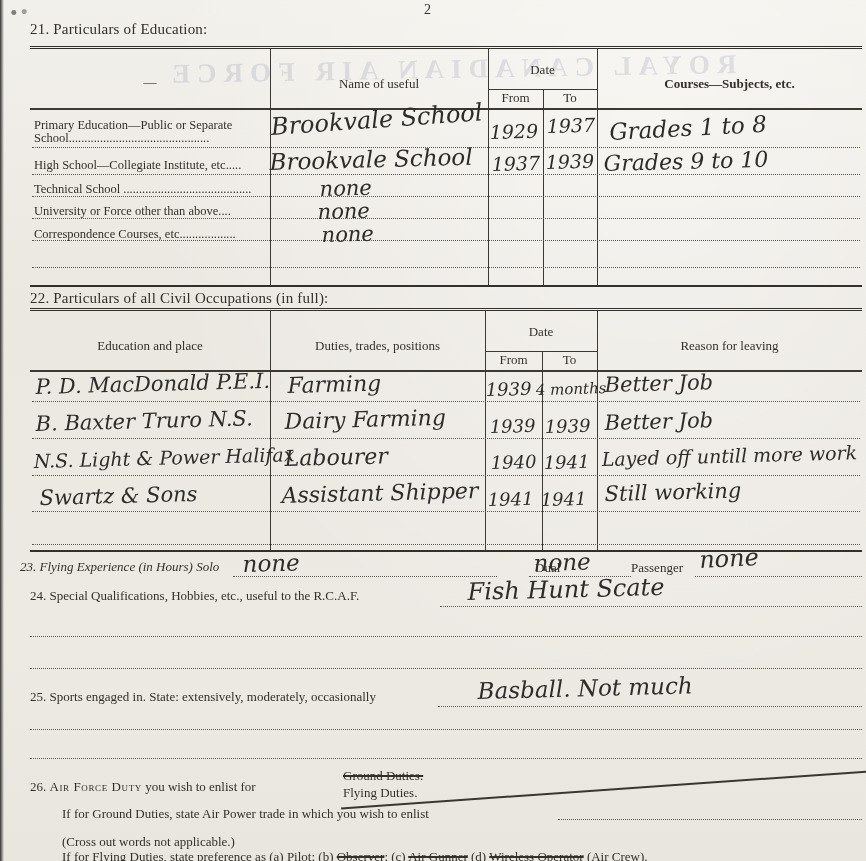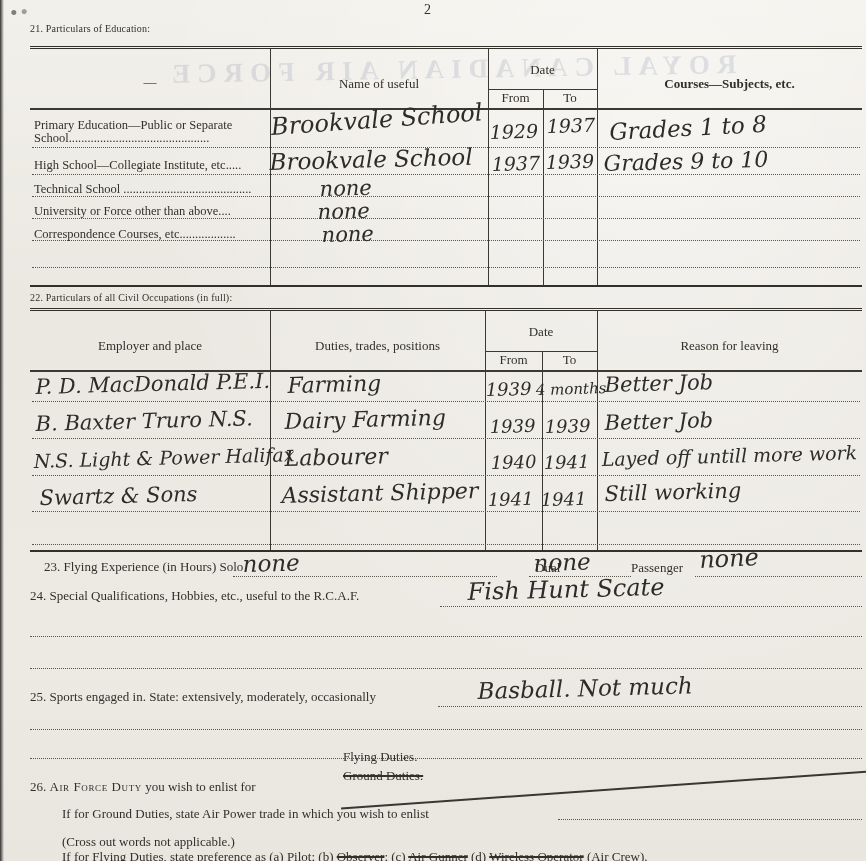--- a/index.html
+++ b/index.html
@@ -3,21 +3,21 @@
 <meta charset="utf-8">
 <style>
   html,body{margin:0;padding:0;background:#d8d5cf;}
   .page{position:relative;width:866px;height:861px;overflow:hidden;
     background:
       radial-gradient(ellipse at 75% 15%, rgba(255,255,255,0.45), rgba(255,255,255,0) 55%),
       linear-gradient(180deg,#f2f0ea 0%,#ebe8e2 35%,#edeae4 75%,#e9e6e0 100%);
     font-family:"Liberation Serif","DejaVu Serif",serif;color:#34302a;}
   .abs{position:absolute;}
   .printed{font-size:13px;line-height:14px;color:#332f29;}
-  .heading{font-size:10px;letter-spacing:0.2px;}
+  .heading{font-size:15px;letter-spacing:0.2px;}
   .small{font-size:12.5px;line-height:13px;}
   .center{text-align:center;}
   .hw{font-family:"DejaVu Serif",serif;font-style:italic;color:#2d2c29;white-space:nowrap;
       transform-origin:left bottom;}
   .t1{transform:rotate(-3deg);} .t2{transform:rotate(-1.5deg);} .t3{transform:rotate(-4deg);}
   .vline{position:absolute;width:1px;background:#3c3832;}
   .hline{position:absolute;height:0;border-top:1.6px solid #3c3832;}
   .dot{position:absolute;height:0;border-top:1.5px dotted #5a554d;}
   .tbl{position:absolute;border-top:3px double #332f29;border-bottom:2px solid #332f29;}
   .ghost{position:absolute;transform:scaleX(-1) rotate(1deg);font-weight:bold;
@@ -91,21 +91,21 @@
   <div class="abs printed heading" style="left:30px;top:291px;">22. Particulars of all Civil Occupations (in full):</div>
 
   <div class="tbl" style="left:30px;top:308px;width:832px;height:239px;">
     <div class="vline" style="left:240px;top:0;height:239px;"></div>
     <div class="vline" style="left:455px;top:0;height:239px;"></div>
     <div class="vline" style="left:512px;top:40px;height:199px;"></div>
     <div class="vline" style="left:567px;top:0;height:239px;"></div>
     <div class="hline" style="left:455px;top:40px;width:112px;"></div>
     <div class="hline" style="left:0;top:59px;width:832px;border-top-width:2px;"></div>
 
-    <div class="abs printed center" style="left:0;top:28px;width:240px;">Employer and place</div>
+    <div class="abs printed center" style="left:0;top:28px;width:240px;">Education and place</div>
     <div class="abs printed center" style="left:240px;top:28px;width:215px;">Duties, trades, positions</div>
     <div class="abs printed center" style="left:455px;top:14px;width:112px;">Date</div>
     <div class="abs printed center" style="left:455px;top:42px;width:57px;">From</div>
     <div class="abs printed center" style="left:512px;top:42px;width:55px;">To</div>
     <div class="abs printed center" style="left:567px;top:28px;width:265px;">Reason for leaving</div>
 
     <div class="dot" style="left:2px;top:90px;width:828px;"></div>
     <div class="dot" style="left:2px;top:127px;width:828px;"></div>
     <div class="dot" style="left:2px;top:164px;width:828px;"></div>
     <div class="dot" style="left:2px;top:200px;width:828px;"></div>
@@ -129,21 +129,21 @@
     <div class="abs hw t2" style="left:514px;top:141px;font-size:18px;">1941</div>
     <div class="abs hw t2" style="left:572px;top:137px;font-size:19px;">Layed off untill more work</div>
 
     <div class="abs hw t2" style="left:10px;top:175px;font-size:21px;">Swartz &amp; Sons</div>
     <div class="abs hw t2" style="left:252px;top:172px;font-size:22px;">Assistant Shipper</div>
     <div class="abs hw t2" style="left:458px;top:178px;font-size:18px;">1941</div>
     <div class="abs hw t2" style="left:511px;top:178px;font-size:18px;">1941</div>
     <div class="abs hw t2" style="left:575px;top:171px;font-size:21px;">Still working</div>
   </div>
 
-  <div class="abs printed" style="left:44px;top:560px;">23. Flying Experience (in Hours) Solo</div>
+  <div class="abs printed" style="left:20px;top:560px;font-style:italic;">23. Flying Experience (in Hours) Solo</div>
   <div class="dot" style="left:233px;top:576px;width:264px;"></div>
   <div class="abs hw t2" style="left:243px;top:551px;font-size:23px;">none</div>
   <div class="abs printed" style="left:499px;top:561px;margin-left:36px;">Dual</div>
   <div class="dot" style="left:529px;top:576px;width:102px;"></div>
   <div class="abs hw t2" style="left:534px;top:550px;font-size:23px;">none</div>
   <div class="abs printed" style="left:631px;top:561px;">Passenger</div>
   <div class="dot" style="left:695px;top:576px;width:167px;"></div>
   <div class="abs hw t1" style="left:700px;top:546px;font-size:24px;">none</div>
 
   <div class="abs printed" style="left:30px;top:589px;">24. Special Qualifications, Hobbies, etc., useful to the R.C.A.F.</div>
@@ -155,21 +155,21 @@
 
   <div class="abs printed" style="left:30px;top:690px;">25. Sports engaged in.  State: extensively, moderately, occasionally</div>
   <div class="dot" style="left:438px;top:706px;width:424px;"></div>
   <div class="abs hw t2" style="left:478px;top:678px;font-size:23px;">Basball. Not much</div>
 
   <div class="dot" style="left:30px;top:729px;width:832px;"></div>
   <div class="dot" style="left:30px;top:758px;width:832px;"></div>
 
   <div class="abs printed" style="left:30px;top:780px;"><span>26.</span>&nbsp;<span class="sc">Air Force Duty</span><span> you wish to enlist for</span></div>
   <div class="abs printed scribble" style="left:343px;top:769px;">Ground Duties.</div>
-  <div class="abs printed" style="left:343px;top:750px;">Flying Duties.</div>
+  <div class="abs printed" style="left:343px;top:786px;">Flying Duties.</div>
 
   <div class="abs printed" style="left:62px;top:807px;">If for Ground Duties, state Air Power trade in which you wish to enlist</div>
   <div class="dot" style="left:558px;top:819px;width:304px;"></div>
 
   <div class="abs printed" style="left:62px;top:821px;margin-top:29px;"><span>If for Flying Duties, state preference as (a) Pilot; (b) </span><span class="struck">Observer</span><span>; (c) </span><span class="struck">Air Gunner</span><span> (d) </span><span class="struck">Wireless Operator</span><span> (Air Crew).</span></div>
 
   <div class="abs printed" style="left:62px;top:835px;">(Cross out words not applicable.)</div>
 </div>
 
 </body></html>

